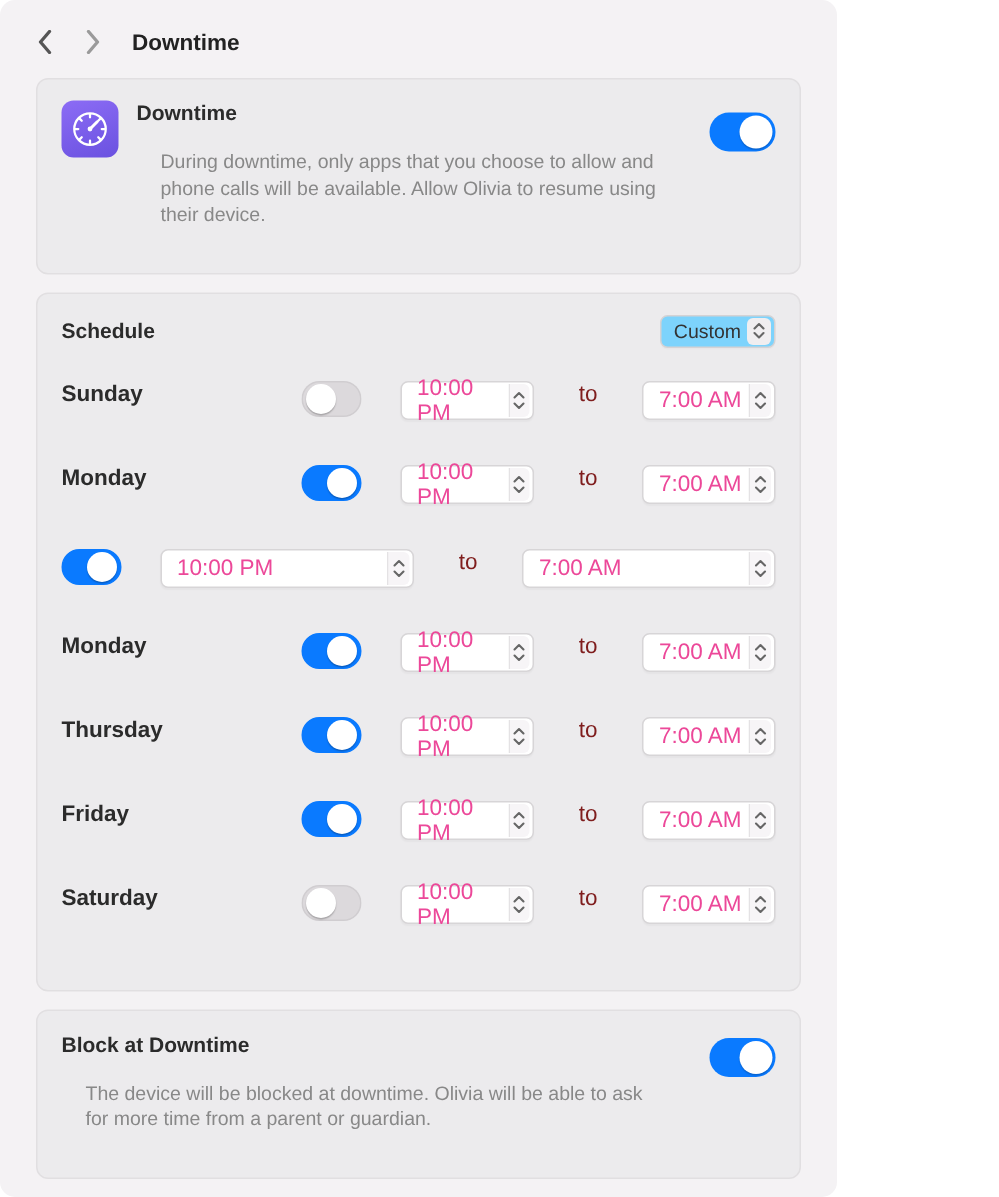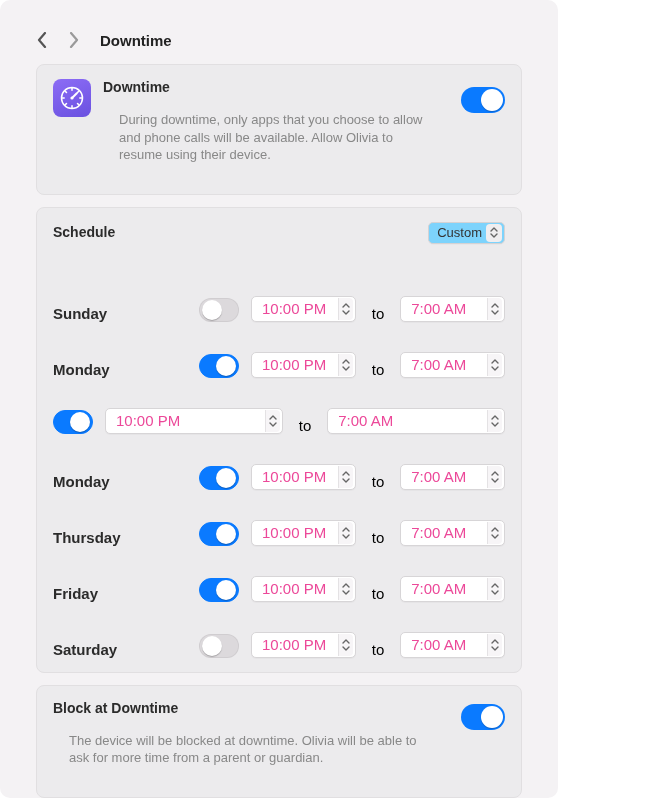--- a/index.html
+++ b/index.html
@@ -8,21 +8,21 @@
     width: 666px; height: 798px;
     font-family: -apple-system, "Helvetica Neue", Arial, sans-serif;
     font-size: 13px;
     background: #ffffff;
     color: #3a3a3a;
   }
   .window {
     width: 558px; height: 798px;
     background: #f4f2f4;
     border-radius: 10px;
-    padding: 16px;
+    padding: 4px;
     overflow: hidden;
   }
   .titlebar {
     height: 48px;
     display: flex;
     align-items: center;
     padding: 0 14px;
     gap: 8px;
   }
   .nav-arrow {
@@ -111,23 +111,23 @@
     margin-left: 4px;
     border-radius: 4px;
     display: inline-flex; flex-direction: column; align-items: center; justify-content: center;
     background: #f0eef0;
   }
   .dd-caret svg { width: 8px; height: 5px; }
   .dd-caret .down { margin-top: 1px; }
   
   .days { margin-top: 22px; }
   .day-row {
-    display: flex; align-items: flex-end;
+    display: flex; align-items: flex-start;
     height: 56px;
-    gap: 12px;
+    gap: 26px;
   }
   .day-label {
     width: 134px;
     font-size: 15px;
     font-weight: 600;
     color: #2b2b2b;
   }
   .toggle-sm {
     width: 40px; height: 24px;
     border-radius: 12px;
@@ -164,21 +164,21 @@
     width: 15px; height: 22px;
     display: inline-flex; flex-direction: column; align-items: center; justify-content: center;
     border-left: 1px solid #e4e2e4;
     border-radius: 0 4px 4px 0;
     background: #f7f5f7;
   }
   .stepper svg { width: 8px; height: 5px; }
   .stepper .down { margin-top: 2px; }
   .to-label {
     font-size: 15px;
-    color: #000000;
+    color: #7f1d1d;
     padding: 0 4px;
   }
   
   .block-desc { max-width: 480px; }
 </style>
 </head>
 <body>
 
 <svg width="0" height="0" style="position:absolute">
   <defs>

